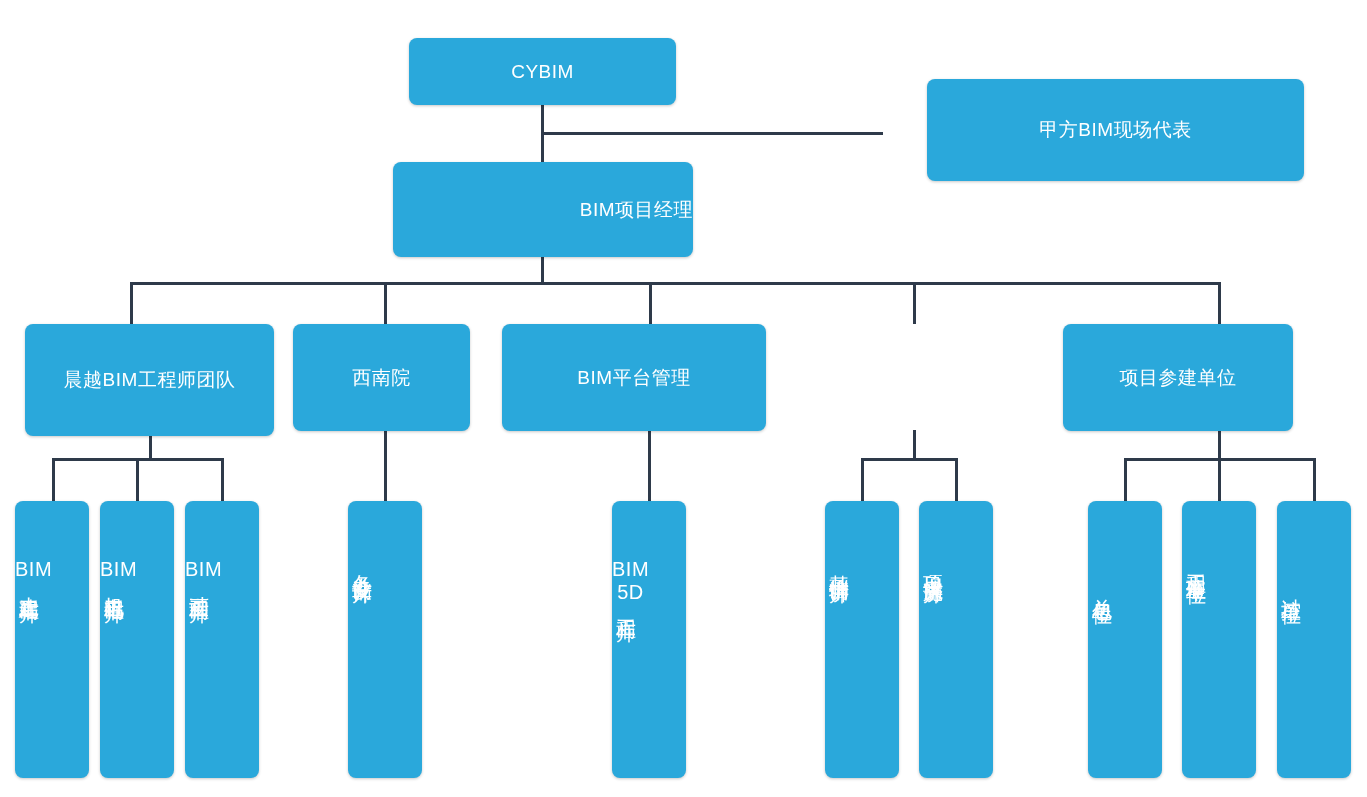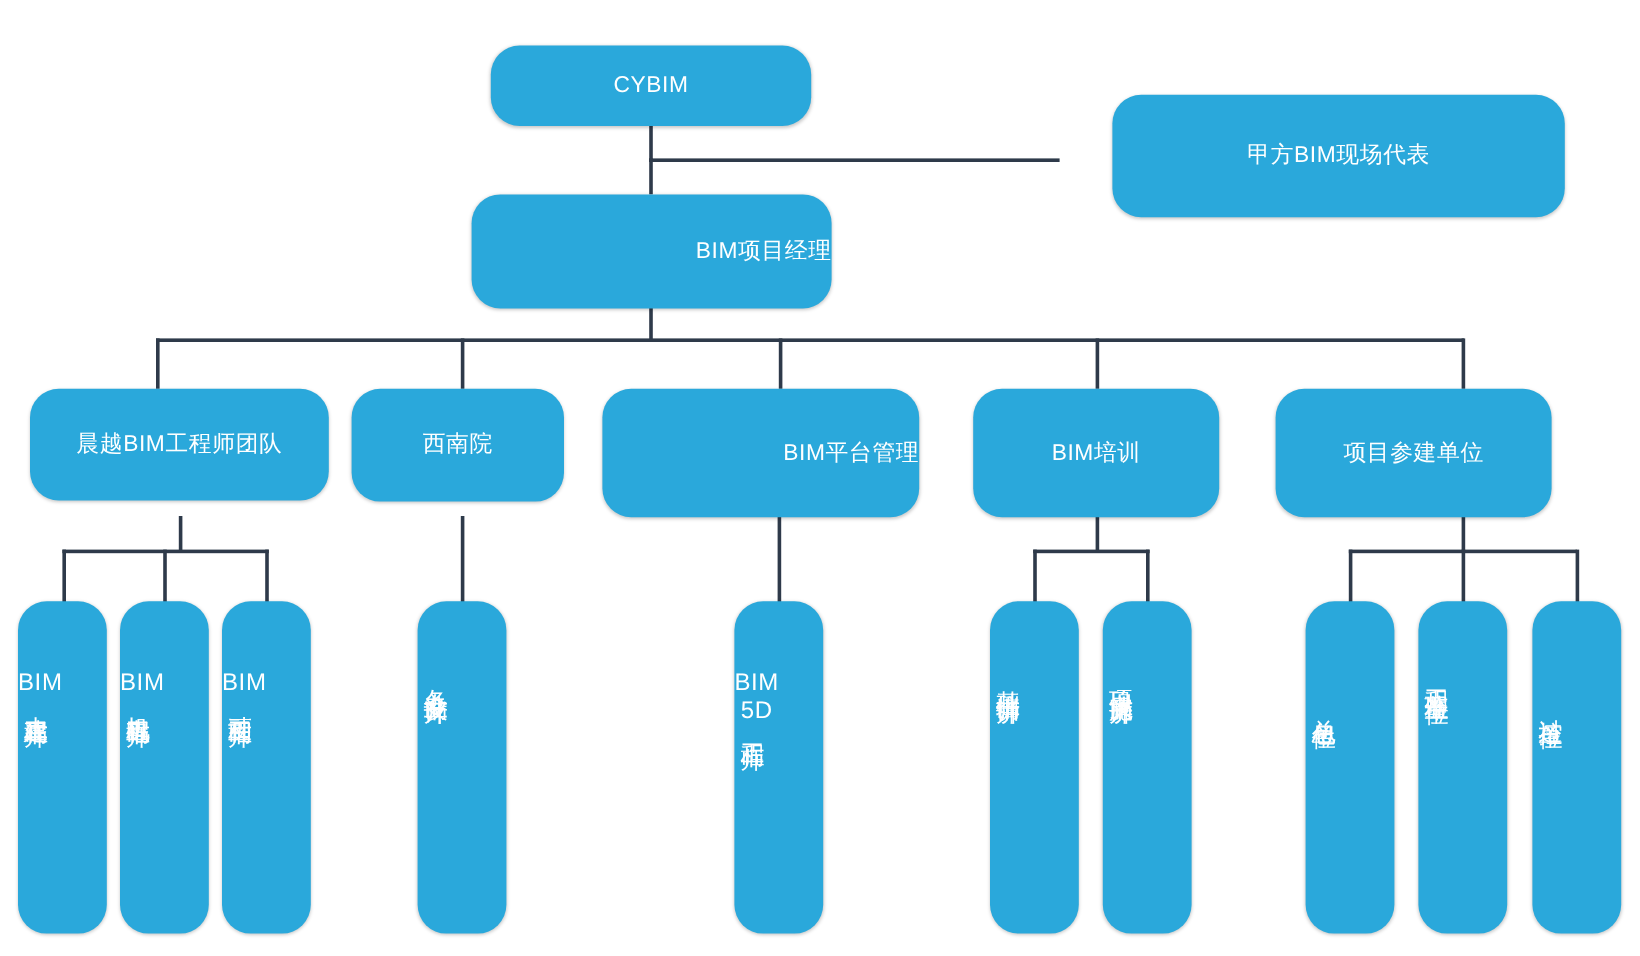--- a/index.html
+++ b/index.html
@@ -18,21 +18,21 @@
     position: relative;
     width: 1367px;
     height: 797px;
     background: #ffffff;
   }
 
   
   .node {
     position: absolute;
     background: #2AA8DB;
-    border-radius: 24px;
+    border-radius: 8px;
     box-shadow: 0 1px 3px rgba(0,0,0,0.22);
     color: #ffffff;
     display: flex;
     align-items: center;
     justify-content: center;
     box-sizing: border-box;
     z-index: 3;
   }
   .node .label {
     color: #ffffff;
@@ -133,35 +133,32 @@
   </div>
 
   <div class="node horiz" style="left:927px; top:79px; width:377px; height:102px;">
     <span class="label">甲方BIM现场代表</span>
   </div>
 
   <div class="node horiz" style="left:393px; top:162px; width:300px; height:95px;justify-content:flex-end;">
     <span class="label">BIM项目经理</span>
   </div>
 
-  <div class="node horiz" style="left:25px; top:324px; width:249px; height:93px;">
+  <div class="node horiz" style="left:25px; top:324px; width:249px; height:112px;">
     <span class="label">晨越BIM工程师团队</span>
   </div>
 
-  <div class="node horiz" style="left:293px; top:324px; width:177px; height:94px;align-items:center;">
+  <div class="node horiz" style="left:293px; top:324px; width:177px; height:107px;align-items:center;">
     <span class="label">西南院</span>
   </div>
 
-  <div class="node horiz" style="left:502px; top:324px; width:264px; height:107px;justify-content:flex-end;">
+  <div class="node horiz" style="left:502px; top:324px; width:264px; height:107px;">
     <span class="label">BIM平台管理</span>
   </div>
 
-  <div class="node horiz" style="left:811px; top:324px; width:205px; height:107px;">
-    <span class="label">BIM培训</span>
-  </div>
 
   <div class="node horiz" style="left:1063px; top:324px; width:230px; height:107px;">
     <span class="label">项目参建单位</span>
   </div>
 
   <div class="node vert" style="left:15px; top:501px; width:74px; height:277px; padding-top:57px;">
     <div class="vstack">
       <div class="latin">BIM</div>
       <div class="cjk">土建工程师</div>
     </div>

